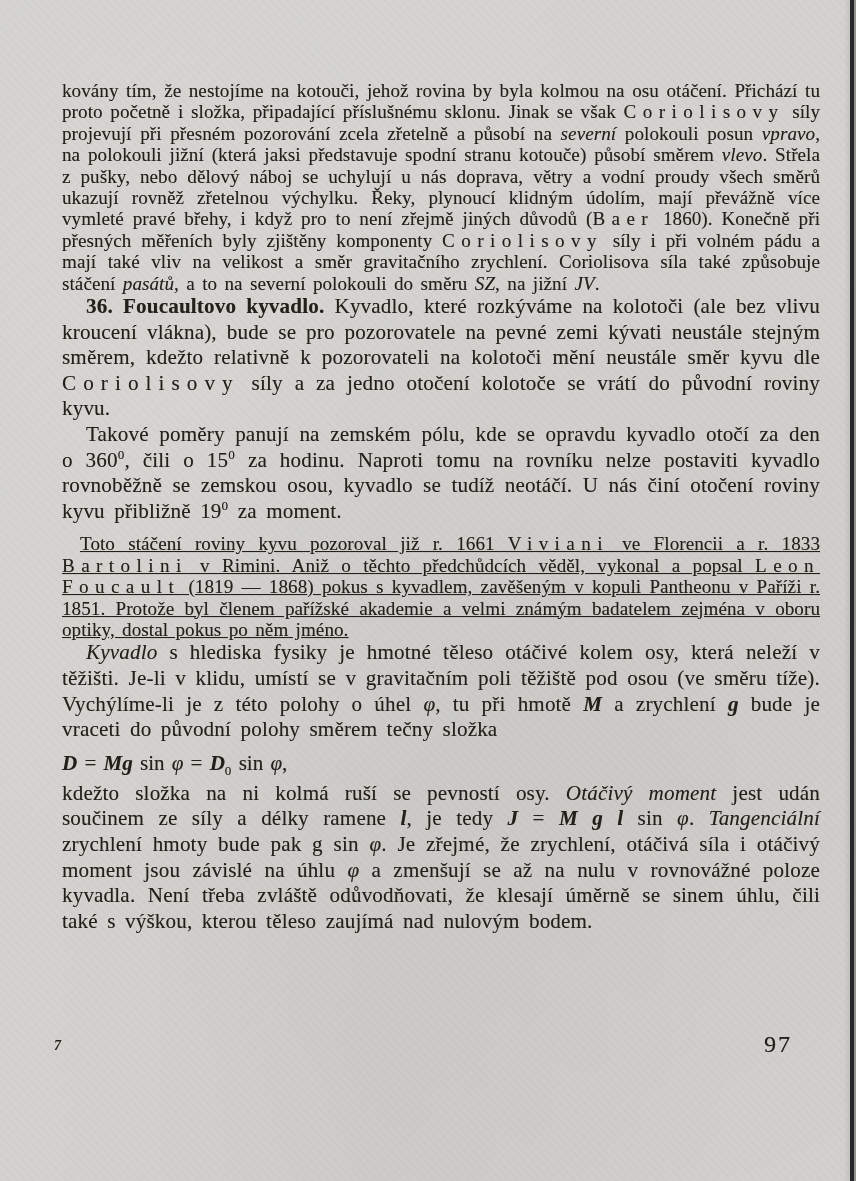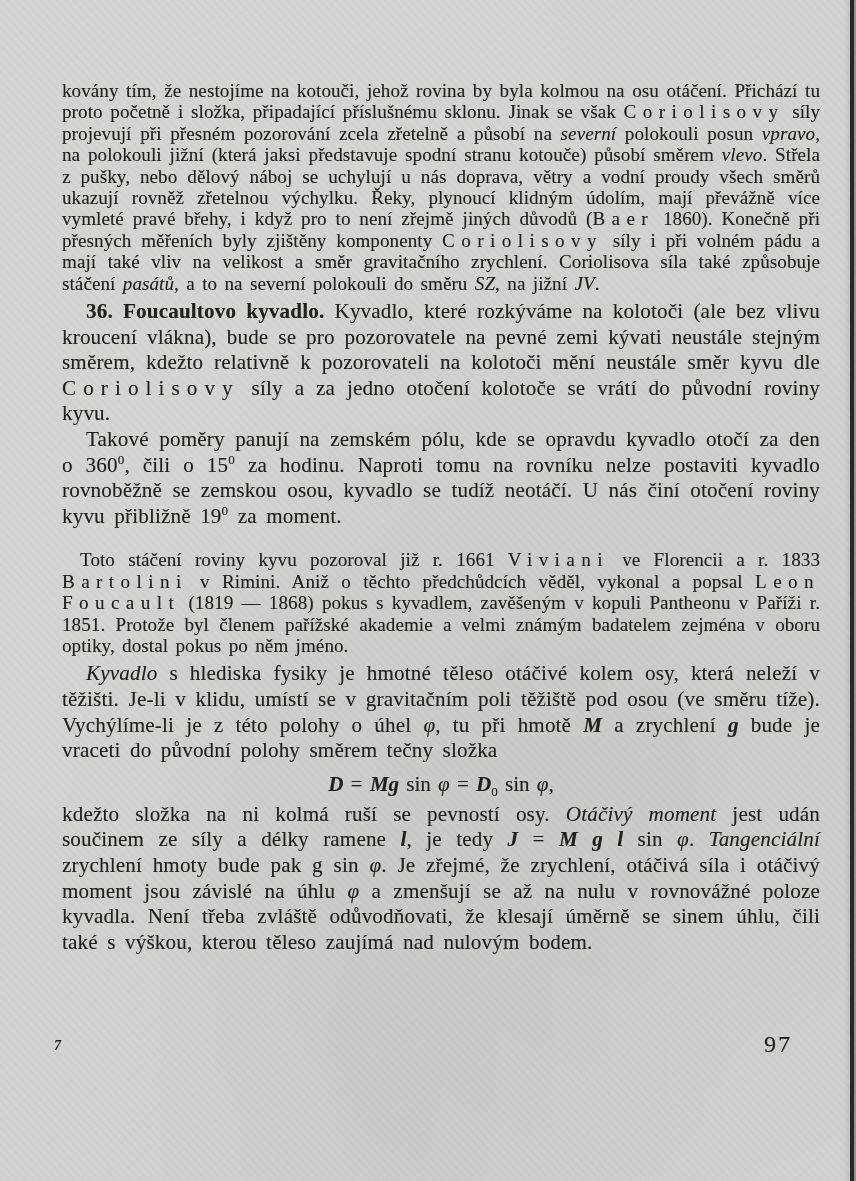--- a/index.html
+++ b/index.html
@@ -37,25 +37,25 @@
     letter-spacing: 0.1px;
   }
   .para.large {
     font-size: 21px;
     line-height: 25.6px;
     word-spacing: 4px;
     letter-spacing: 0.2px;
   }
   .para.ind.small { text-indent: 18px; }
   .para.ind.large { text-indent: 24px; }
-  .para.small + .para.large { margin-top: 5px; }
-  .para.large + .para.small { margin-top: 20px; }
+  .para.small + .para.large { }
+  .para.large + .para.small { margin-top: 9px; text-decoration: underline; }
   .formula {
     margin: 7px 0 5px 0;
-    text-align: center;
+    text-align: left;
     font-size: 21px;
     line-height: 26px;
     word-spacing: 2px;
   }
   .seg-b  { font-weight: bold; }
   .seg-i  { font-style: italic; }
   .seg-bi { font-weight: bold; font-style: italic; }
   .seg-sp { letter-spacing: 0.34em; }
   sup, sub { font-size: 62%; line-height: 0; }
   .footer-signature {

